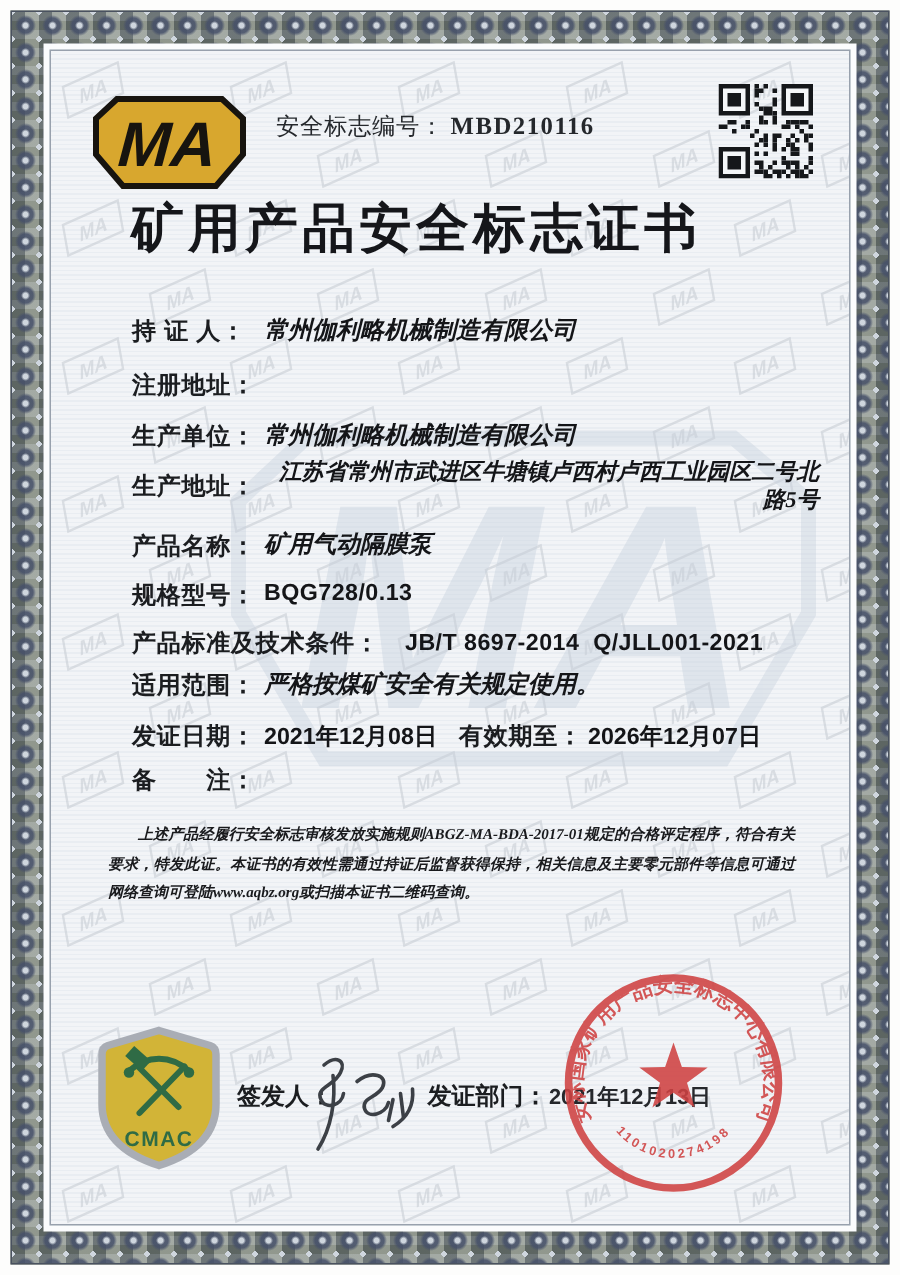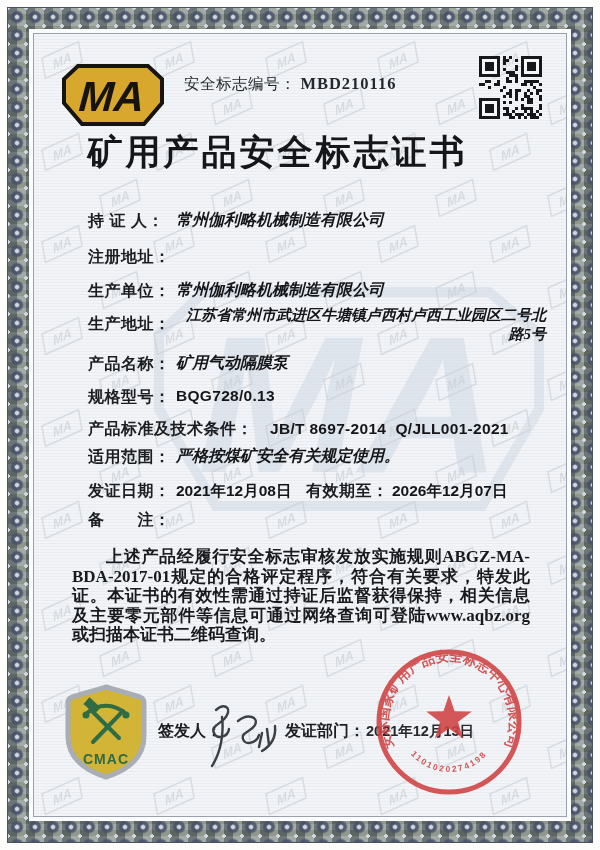--- a/index.html
+++ b/index.html
@@ -40,22 +40,22 @@
 
   
   .lbl { position:absolute; left:88px; font-size:16px; font-weight:700; color:#1b1d20; z-index:5; letter-spacing:.5px; }
   .val { position:absolute; left:176px; z-index:5; white-space:pre; color:#141518; }
   .val-kai { font-family:"Liberation Serif",serif; font-style:italic; font-weight:700; font-size:16px; }
   .val-num { font-weight:700; font-size:15.5px; letter-spacing:.3px;text-align:right; }
   .val-date { font-weight:600; font-size:15.5px; }
   .wrapval { white-space:normal; width:370px; line-height:19px; font-size:15px;text-align:right; }
 
   .statement { position:absolute; left:72px; top:547px; width:458px; z-index:5;
-    font-family:"Liberation Serif",serif; font-weight:700;
-    font-size:17px; line-height:19.5px; color:#191a1d; text-align:justify; text-indent:2em; }
+    font-family:"Liberation Serif",serif; font-style:italic; font-weight:700;
+    font-size:10px; line-height:19.5px; color:#191a1d; text-align:justify; text-indent:2em; }
 
   
   .cmac-box { left:64px; top:684px; }
   .sig-label { left:158px; top:721px; font-size:16px; font-weight:700; color:#1b1d20; }
   .sig-box { left:198px; top:698px; }
   .issuer-label { left:285px; top:721px; font-size:16px; font-weight:700; color:#1b1d20; }
   .stamp-date { left:366px; top:722px; font-size:14.5px; font-weight:600; color:#26282c; z-index:5; }
   .stamp-box { left:374px; top:647px; z-index:6; }
 </style>
 </head>

